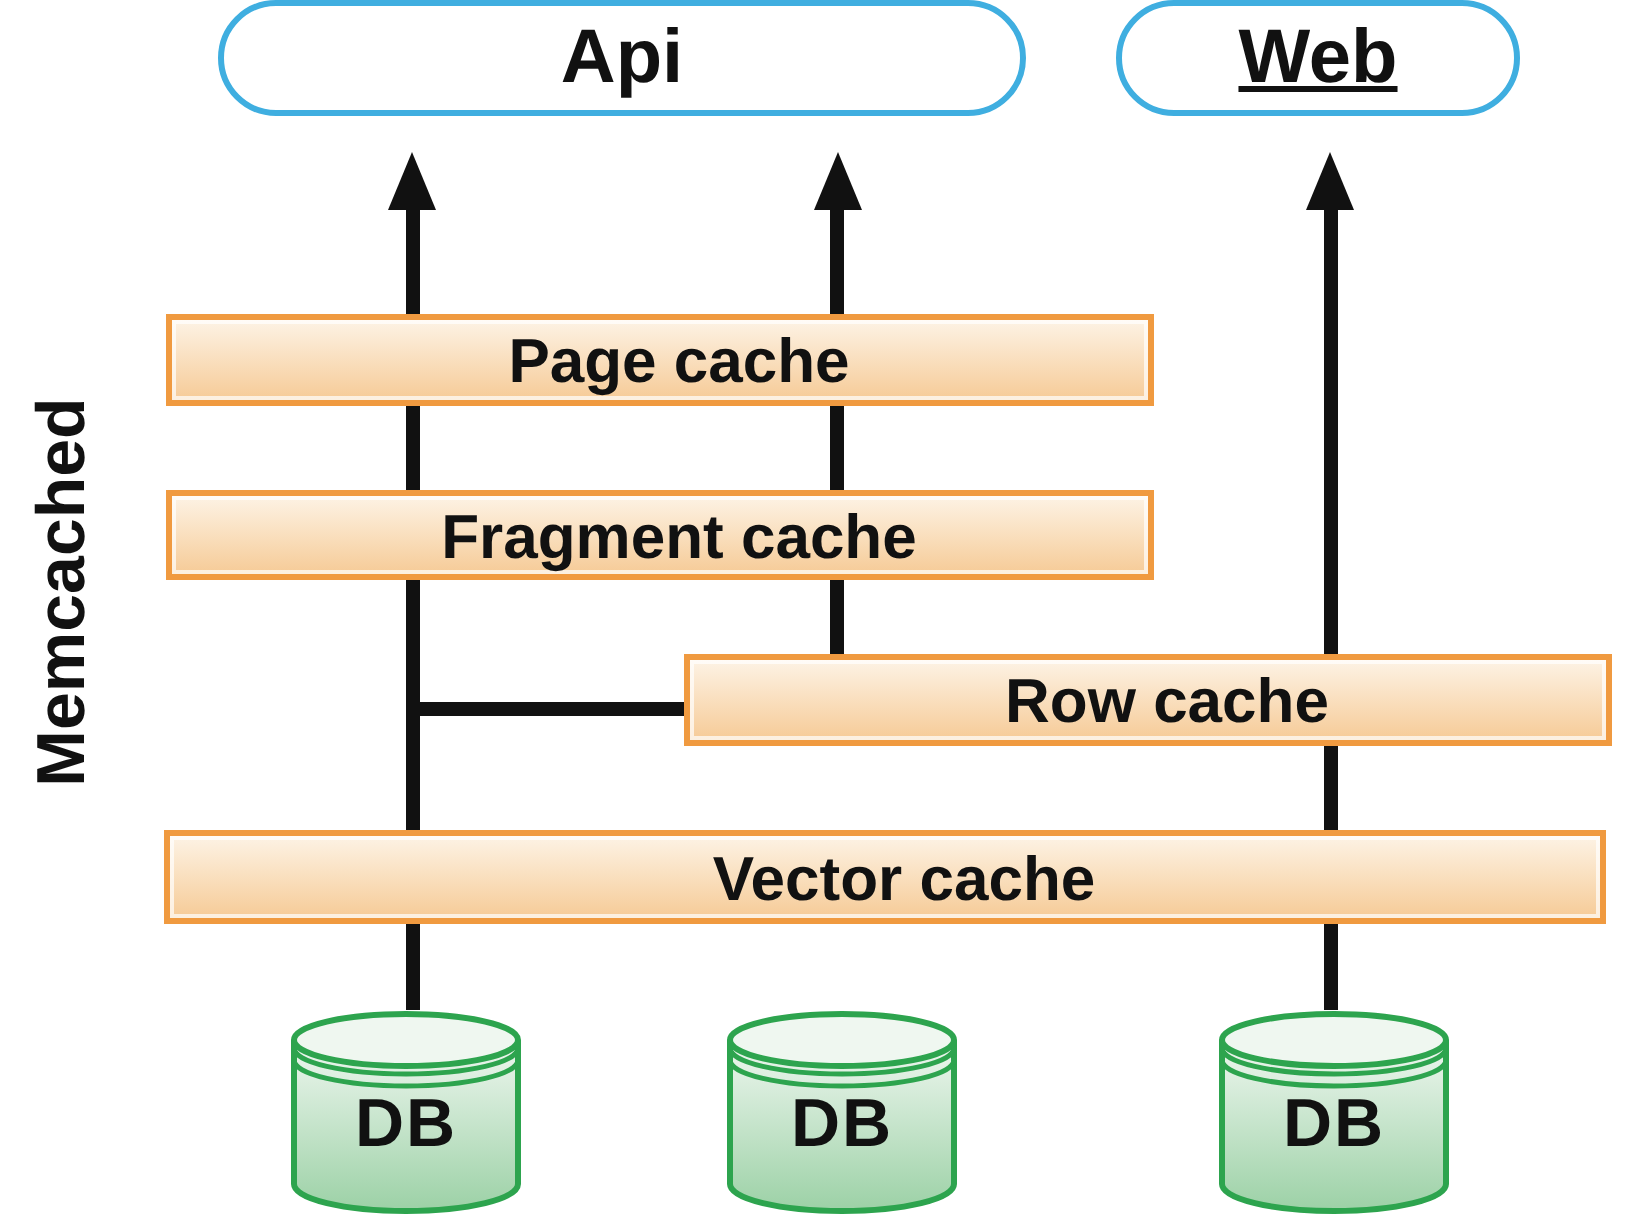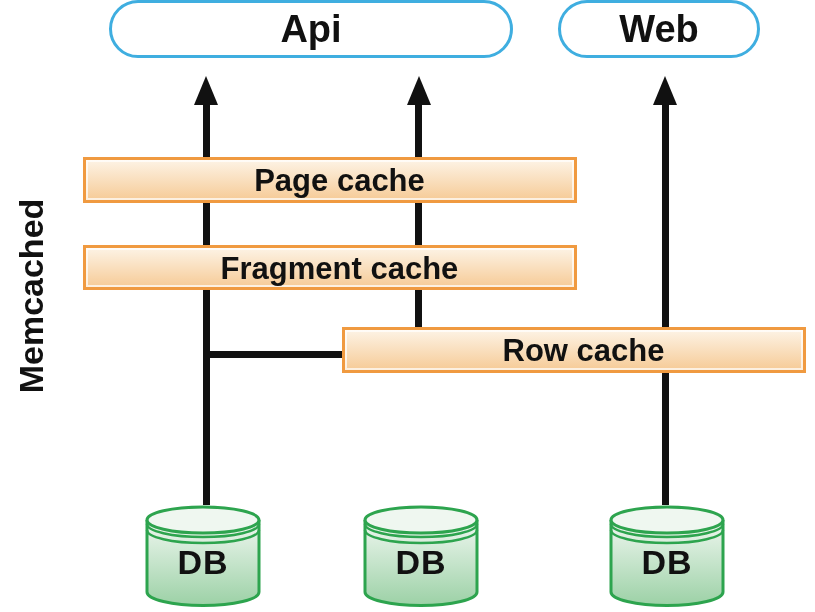--- a/index.html
+++ b/index.html
@@ -15,21 +15,21 @@
     transform:rotate(-90deg);white-space:nowrap;
   }
   
   .pill{
     position:absolute;top:0;height:58px;box-sizing:border-box;
     border:3px solid var(--node-border,#3FAEE0);border-radius:31px;background:#fff;
     text-align:center;font-weight:bold;font-size:38px;line-height:52px;
     z-index:3;
   }
   .pill-api{left:109px;width:404px;}
-  .pill-web{left:558px;width:202px;}
+  .pill-web{left:558px;width:202px;text-decoration:underline;}
   
   .shaft{position:absolute;width:7px;background:var(--connector,#111);z-index:1;}
   .shaft-a{left:203px;top:104px;height:401px;}
   .shaft-b{left:415px;top:104px;height:226px;}
   .shaft-c{left:662px;top:104px;height:401px;}
   .hline{position:absolute;left:203px;top:351px;width:146px;height:7px;background:var(--connector,#111);z-index:1;}
   .arrowhead{
     position:absolute;width:0;height:0;z-index:1;
     border-left:12px solid transparent;border-right:12px solid transparent;
     border-bottom:29px solid var(--connector,#111);
@@ -84,20 +84,23 @@
 
   <div class="cache-bar cache-page">
     <span>Page cache</span>
   </div>
   <div class="cache-bar cache-fragment">
     <span>Fragment cache</span>
   </div>
   <div class="cache-bar cache-row">
     <span>Row cache</span>
   </div>
+  <div class="cache-bar cache-vector">
+    <span>Vector cache</span>
+  </div>
 
   <svg width="0" height="0" style="position:absolute" aria-hidden="true">
     <defs>
       <linearGradient id="gDb" x1="0" y1="0" x2="0" y2="1">
         <stop offset="0" style="stop-color:var(--db-fill-top,#EFF7F0)"></stop>
         <stop offset="1" style="stop-color:var(--db-fill-bottom,#9CD1A6)"></stop>
       </linearGradient>
     </defs>
   </svg>
 

